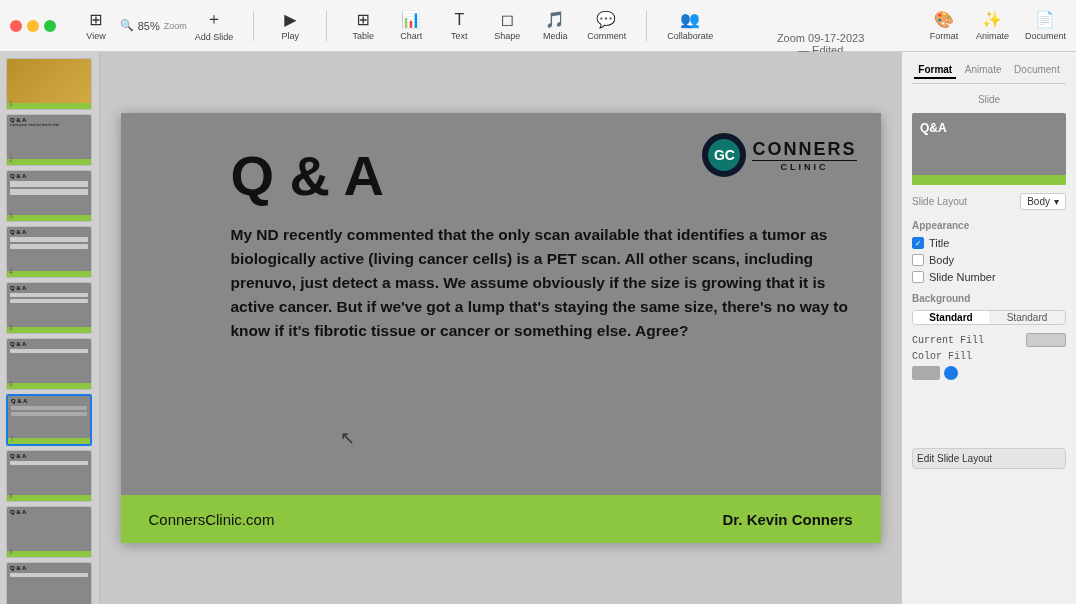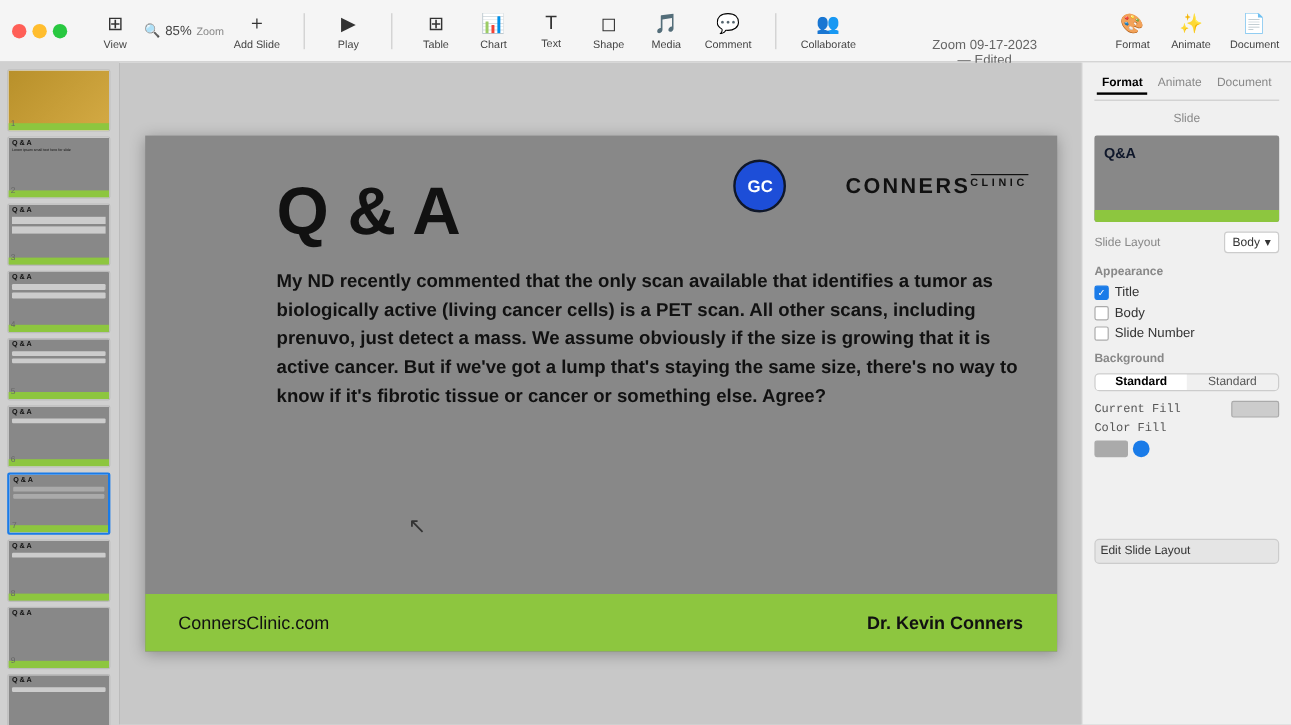--- a/index.html
+++ b/index.html
@@ -164,32 +164,32 @@
       top: 20px;
       right: 24px;
       display: flex;
       align-items: center;
       gap: 6px;
     }
     .logo-circle {
       width: 44px;
       height: 44px;
       border-radius: 50%;
-      background: #1d4ed8;
-      border: 2px solid #0f172a;
+      background: #0f766e;
+      border: 6px solid #0f172a;
       display: flex;
       align-items: center;
       justify-content: center;
       color: white;
       font-weight: bold;
       font-size: 14px;
     }
     .logo-text {
       display: flex;
-      margin-left: 43px;
+      flex-direction: column;
     }
     .logo-text-top {
       font-size: 18px;
       font-weight: 900;
       color: #111;
       letter-spacing: 2px;
     }
     .logo-text-bottom {
       font-size: 9px;
       font-weight: bold;
@@ -283,21 +283,21 @@
       right: 0;
       height: 10px;
       background: #8dc63f;
     }
     .rp-preview-title {
       position: absolute;
       top: 8px;
       left: 8px;
       font-size: 12px;
       font-weight: 900;
-      color: #0f172a;
+      color: #ffffff;
     }
     .rp-layout-row {
       display: flex;
       align-items: center;
       justify-content: space-between;
       margin-bottom: 4px;
     }
     .rp-layout-label {
       font-size: 10px;
       color: #888;

